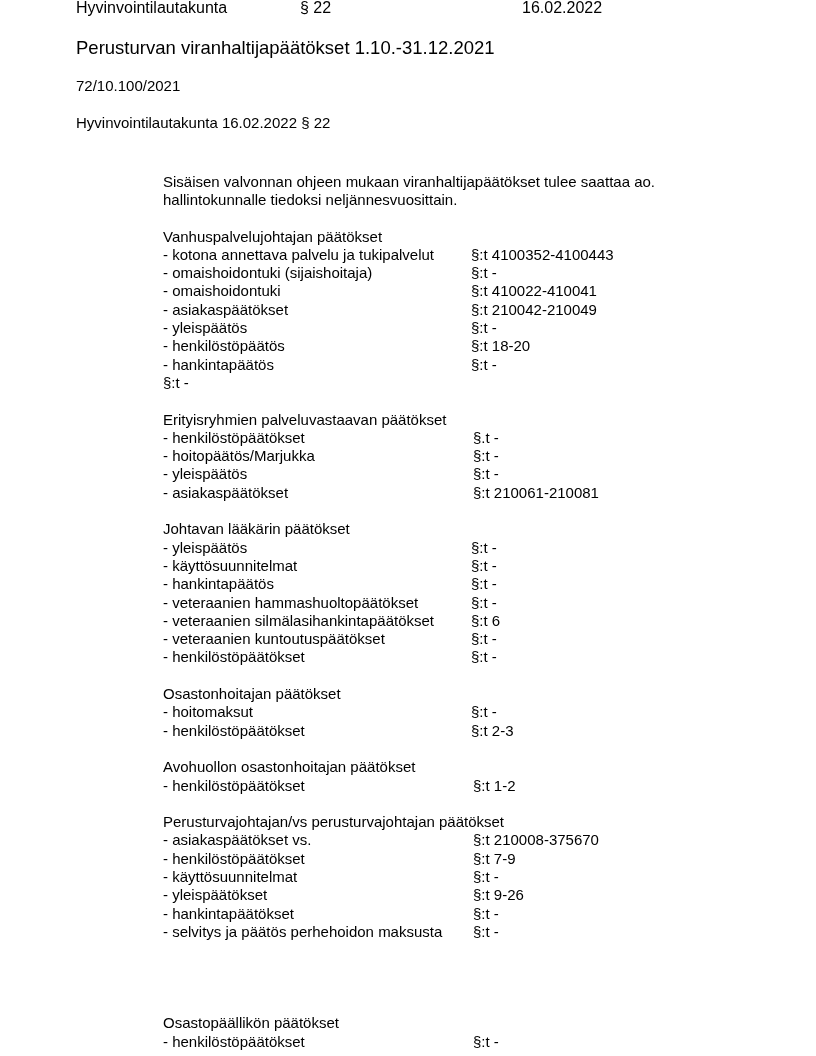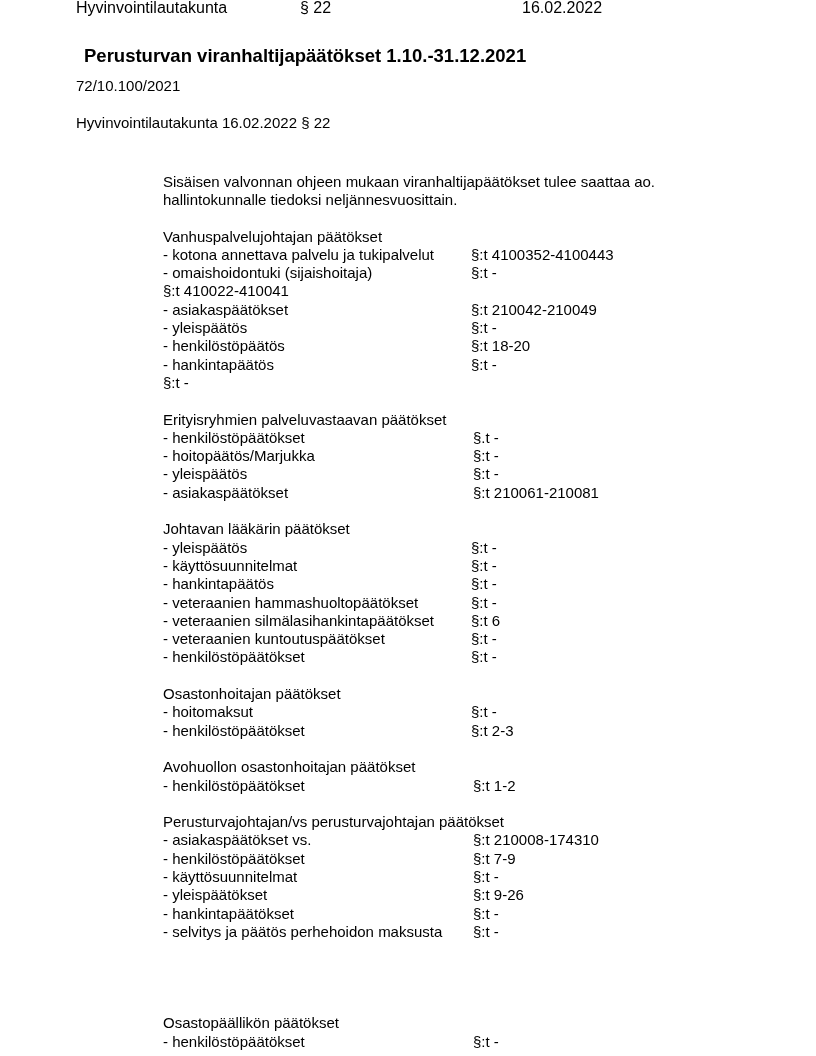--- a/index.html
+++ b/index.html
@@ -5,21 +5,21 @@
     html, body { margin: 0; padding: 0; background: #ffffff; }
     body {
       width: 816px; height: 1056px; position: relative; overflow: hidden;
       font-family: "Liberation Sans", sans-serif; color: #000;
     }
     .hdr { position: absolute; top: -2px; font-size: 16px; line-height: 20px; }
     .hdr-org { left: 76px; }
     .hdr-sec { left: 300px; }
     .hdr-date { left: 522px; }
     .title {
-      position: absolute; left: 76px; top: 36px; font-size: 18.5px; font-weight: bold; line-height: 24px; margin: 8px;
+      position: absolute; left: 76px; top: 36px; font-size: 18.5px; font-weight: normal; line-height: 24px; margin: 0;
     }
     .docnum { position: absolute; left: 76px; top: 76px; font-size: 15px; line-height: 20px; }
     .meeting { position: absolute; left: 76px; top: 113px; font-size: 15px; line-height: 20px; }
     .body {
       position: absolute; left: 163px; top: 169px; width: 560px;
       font-size: 15px; line-height: 18.3px;
     }
     .intro { margin: 4px 0 18px 0; }
     .section { margin: 0 0 18.3px 0; }
     .section-title { white-space: nowrap; }
@@ -49,20 +49,21 @@
         <div class="section-title">Vanhuspalvelujohtajan päätökset</div>
         <div class="row">
           <span class="label">- kotona annettava palvelu ja tukipalvelut</span>
           <span class="ref">§:t 4100352-4100443</span>
         </div>
         <div class="row">
           <span class="label">- omaishoidontuki (sijaishoitaja)</span>
           <span class="ref">§:t -</span>
         </div>
         <div class="row">
+          <span class="label">- omaishoidontuki</span>
           <span class="ref">§:t 410022-410041</span>
         </div>
         <div class="row">
           <span class="label">- asiakaspäätökset</span>
           <span class="ref">§:t 210042-210049</span>
         </div>
         <div class="row">
           <span class="label">- yleispäätös</span>
           <span class="ref">§:t -</span>
         </div>
@@ -143,21 +144,21 @@
         <div class="section-title">Avohuollon osastonhoitajan päätökset</div>
         <div class="row indent">
           <span class="label"> - henkilöstöpäätökset</span>
           <span class="ref">§:t 1-2</span>
         </div>
       </div>
       <div class="section">
         <div class="section-title">Perusturvajohtajan/vs perusturvajohtajan päätökset</div>
         <div class="row indent">
           <span class="label"> - asiakaspäätökset vs.</span>
-          <span class="ref">§:t 210008-174310</span>
+          <span class="ref">§:t 210008-375670</span>
         </div>
         <div class="row indent">
           <span class="label"> - henkilöstöpäätökset</span>
           <span class="ref">§:t 7-9</span>
         </div>
         <div class="row indent">
           <span class="label"> - käyttösuunnitelmat</span>
           <span class="ref">§:t -</span>
         </div>
         <div class="row indent">

